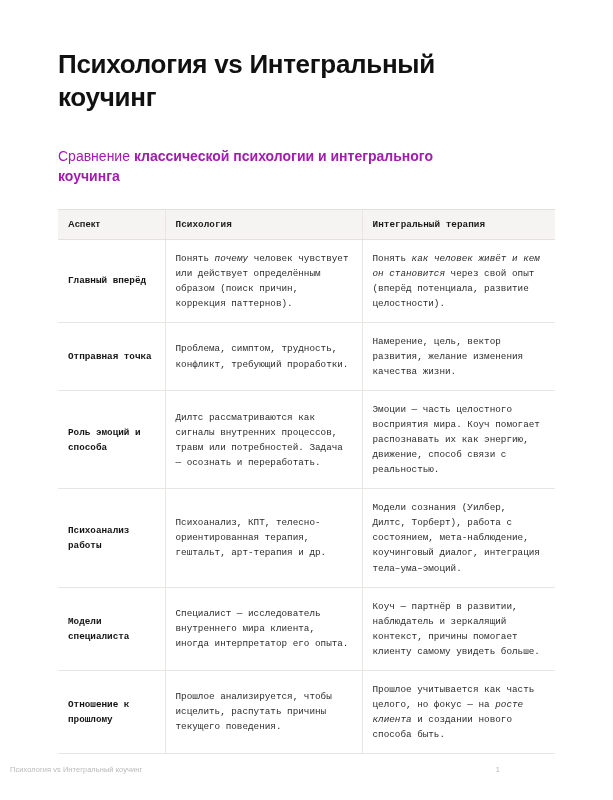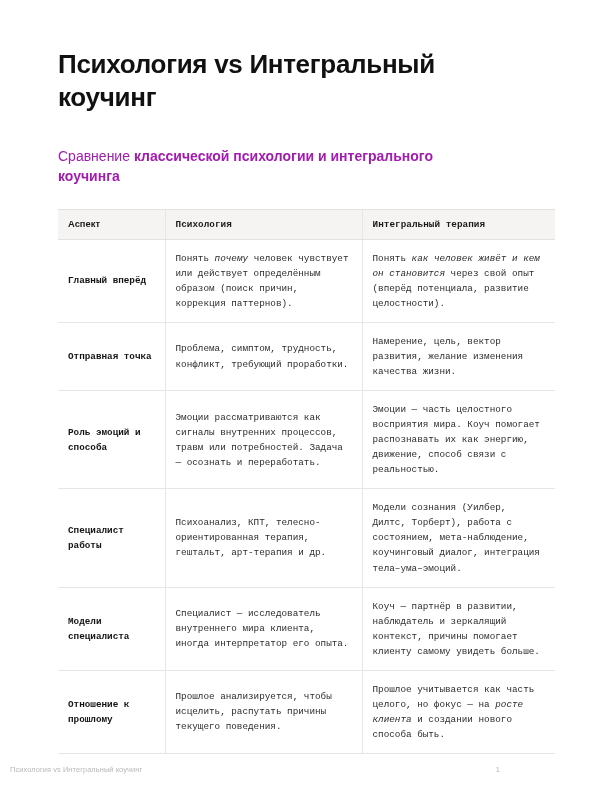--- a/index.html
+++ b/index.html
@@ -147,25 +147,25 @@
           <td><span>Понять </span><i>почему</i><span> человек чувствует или действует определённым образом (поиск причин, коррекция паттернов).</span></td>
           <td><span>Понять </span><i>как человек живёт и кем он становится</i><span> через свой опыт (вперёд потенциала, развитие целостности).</span></td>
         </tr>
         <tr>
           <td class="aspect">Отправная точка</td>
           <td><span>Проблема, симптом, трудность, конфликт, требующий проработки.</span><i></i><span></span></td>
           <td><span>Намерение, цель, вектор развития, желание изменения качества жизни.</span><i></i><span></span></td>
         </tr>
         <tr>
           <td class="aspect">Роль эмоций и способа</td>
-          <td><span>Эмоции рассматриваются как сигналы внутренних процессов, травм или потребностей. Задача — осознать и переработать.</span><i></i><span></span></td>
+          <td><span>Дилтс рассматриваются как сигналы внутренних процессов, травм или потребностей. Задача — осознать и переработать.</span><i></i><span></span></td>
           <td><span>Эмоции — часть целостного восприятия мира. Коуч помогает распознавать их как энергию, движение, способ связи с реальностью.</span><i></i><span></span></td>
         </tr>
         <tr>
-          <td class="aspect">Специалист работы</td>
+          <td class="aspect">Психоанализ работы</td>
           <td><span>Психоанализ, КПТ, телесно-ориентированная терапия, гештальт, арт-терапия и др.</span><i></i><span></span></td>
           <td><span>Модели сознания (Уилбер, Дилтс, Торберт), работа с состоянием, мета-наблюдение, коучинговый диалог, интеграция тела–ума–эмоций.</span><i></i><span></span></td>
         </tr>
         <tr>
           <td class="aspect">Модели специалиста</td>
           <td><span>Специалист — исследователь внутреннего мира клиента, иногда интерпретатор его опыта.</span><i></i><span></span></td>
           <td><span>Коуч — партнёр в развитии, наблюдатель и зеркалящий контекст, причины помогает клиенту самому увидеть больше.</span><i></i><span></span></td>
         </tr>
         <tr>
           <td class="aspect">Отношение к прошлому</td>

